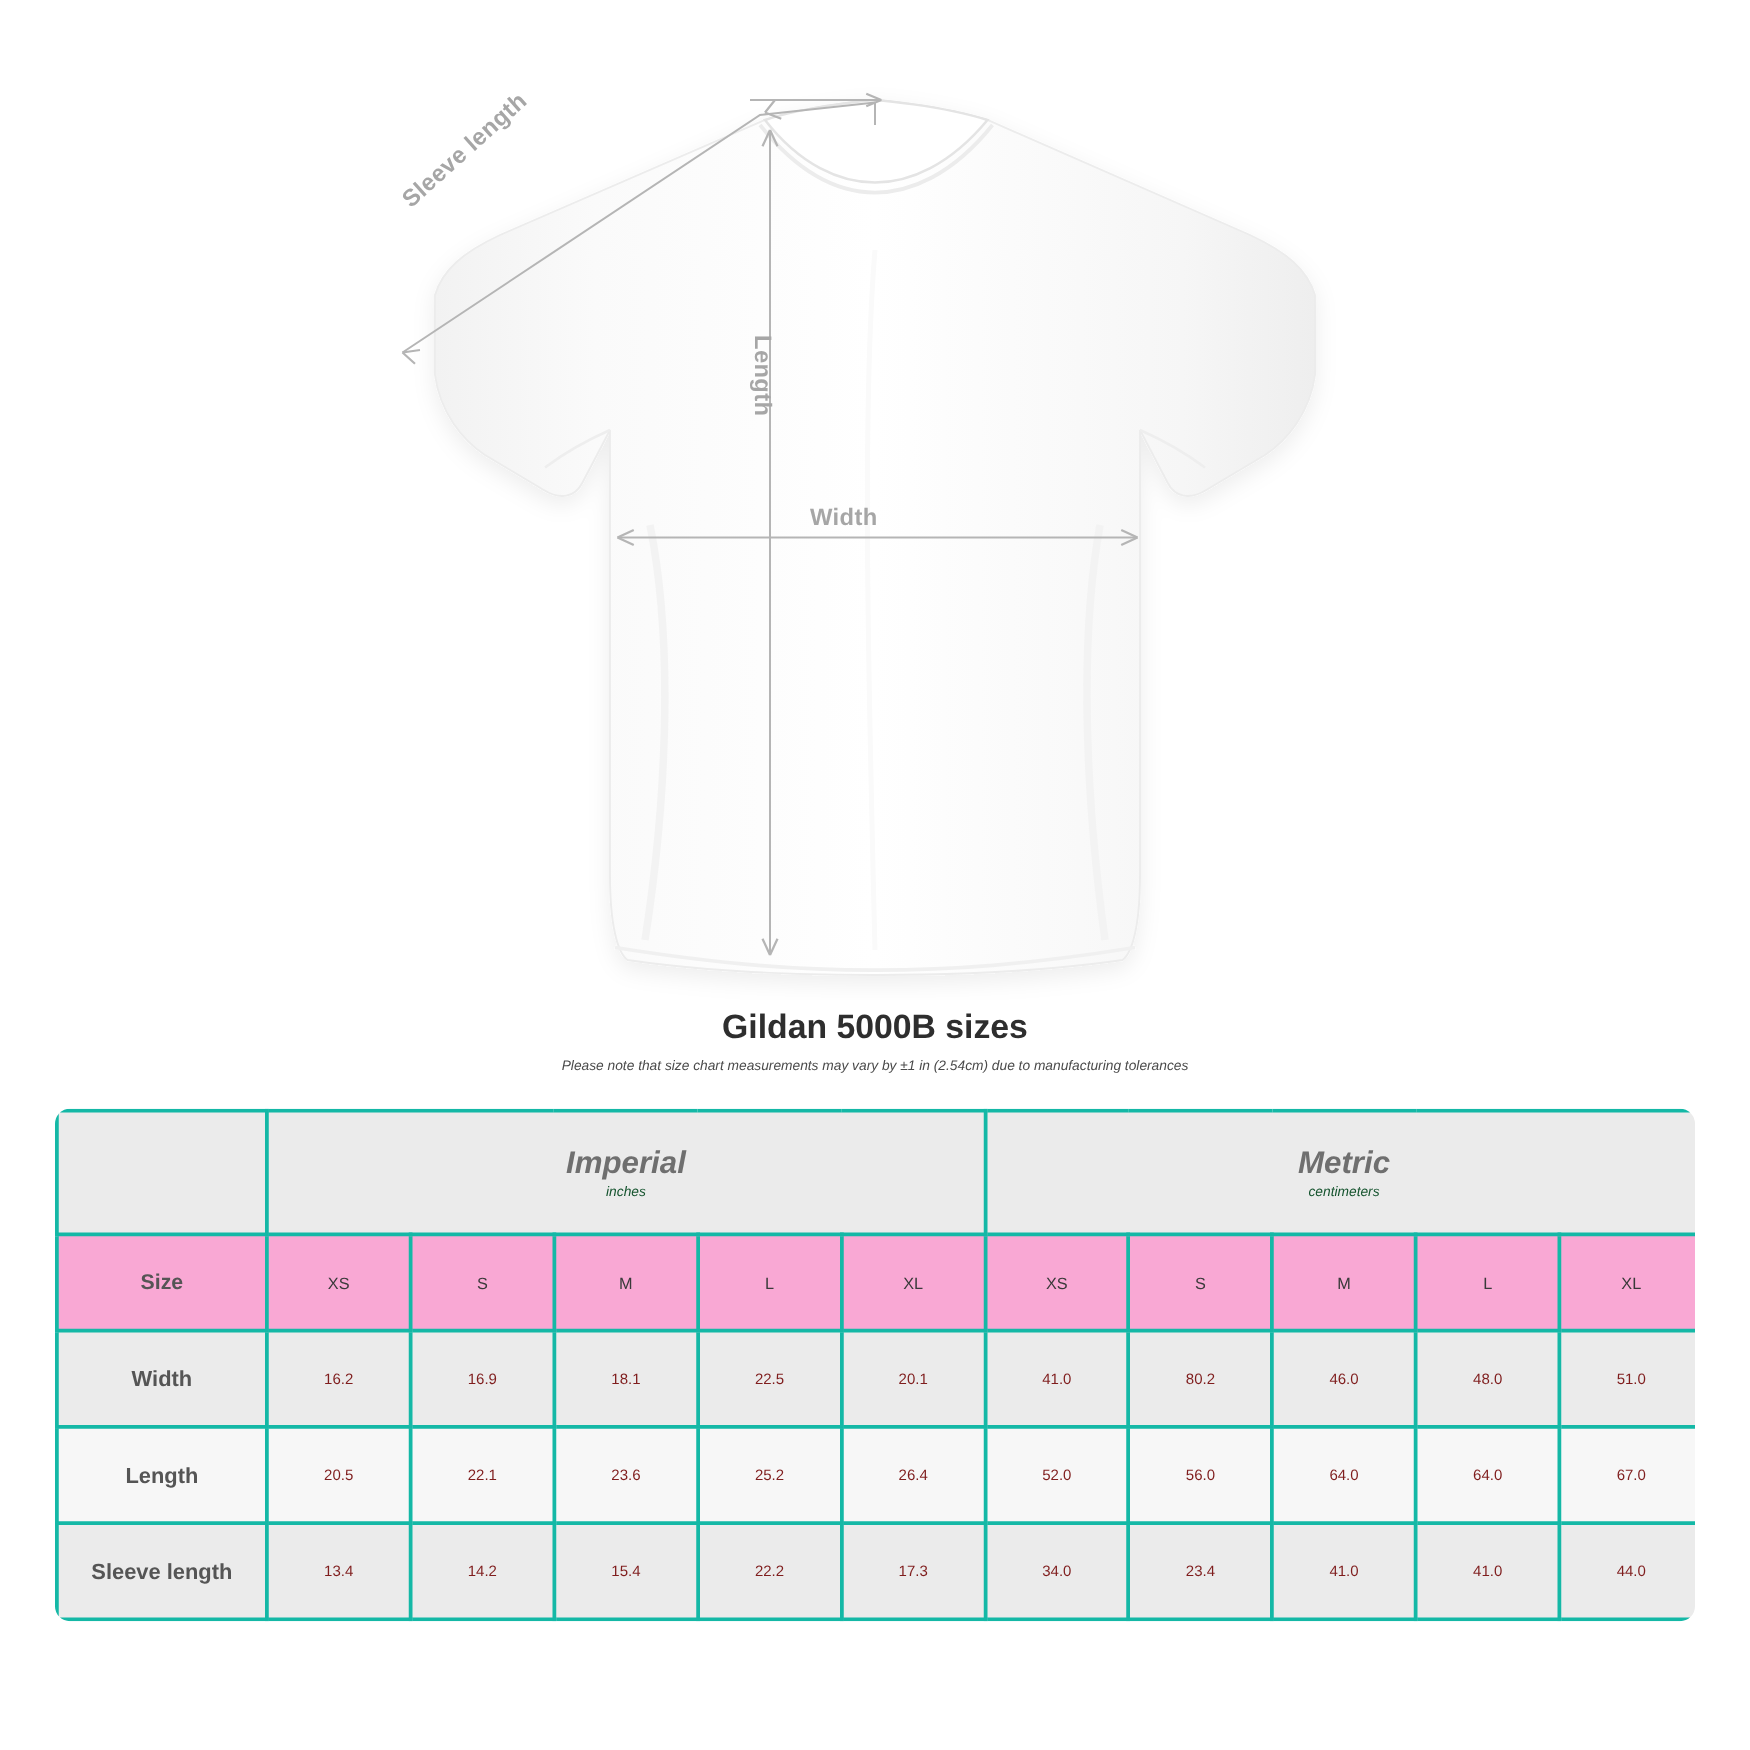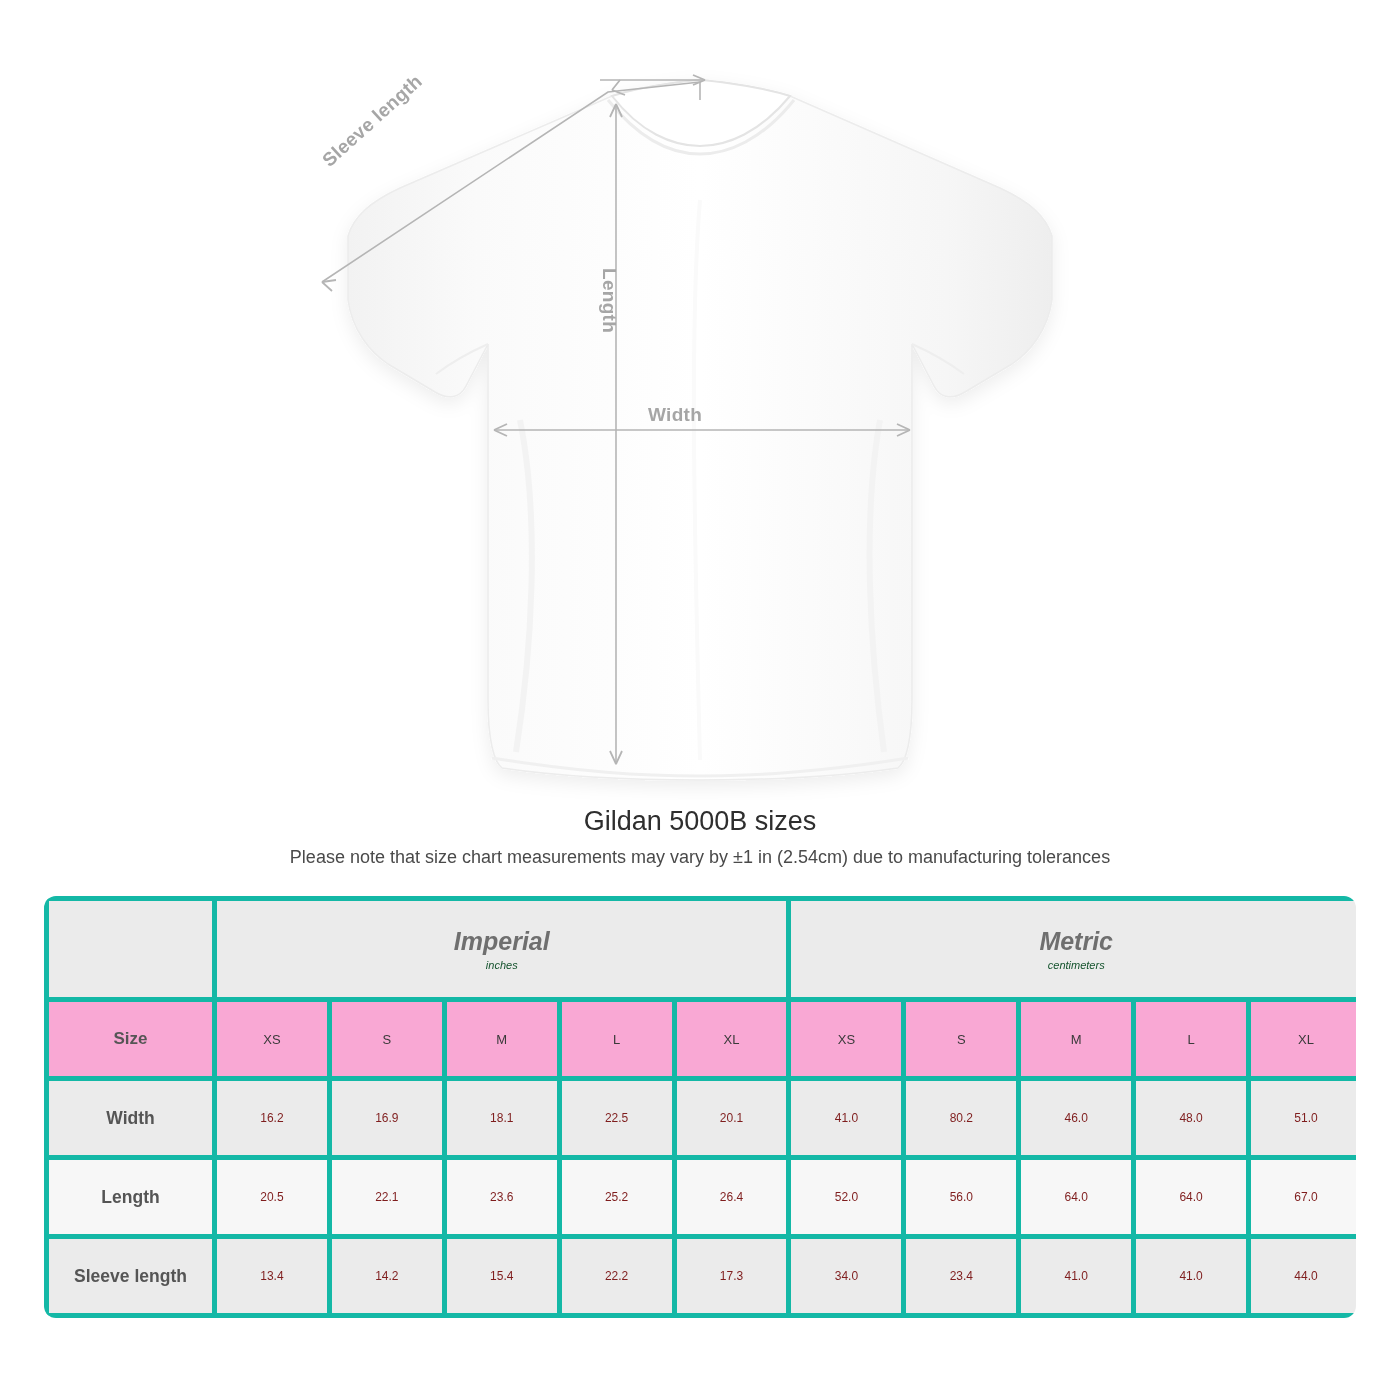--- a/index.html
+++ b/index.html
@@ -56,43 +56,44 @@
     top: 404px;
   }
 
   
   .title-block {
     text-align: center;
     margin-top: 6px;
   }
   .chart-title {
     font-size: 27px;
-    font-weight: normal;
+    font-weight: bold;
     color: #2e2e2e;
     margin: 0 0 10px 0;
   }
   .chart-note {
-    font-size: 18px;
+    font-size: 11px;
+    font-style: italic;
     color: #4a4a4a;
     margin: 0;
   }
 
   
   .table-wrap {
     margin: 28px 44px 0 44px;
     border-radius: 12px;
     overflow: hidden;
   }
   table.size-table {
     width: 1312px;
     border-collapse: collapse;
     table-layout: fixed;
   }
   table.size-table td, table.size-table th {
-    border: 5px solid #14b8a6;
+    border: 3px solid #14b8a6;
     text-align: center;
     vertical-align: middle;
   }
   .unit-header td {
     background: #ebebeb;
     height: 96px;
     padding: 0;
   }
   .unit-title {
     font-size: 25px;

